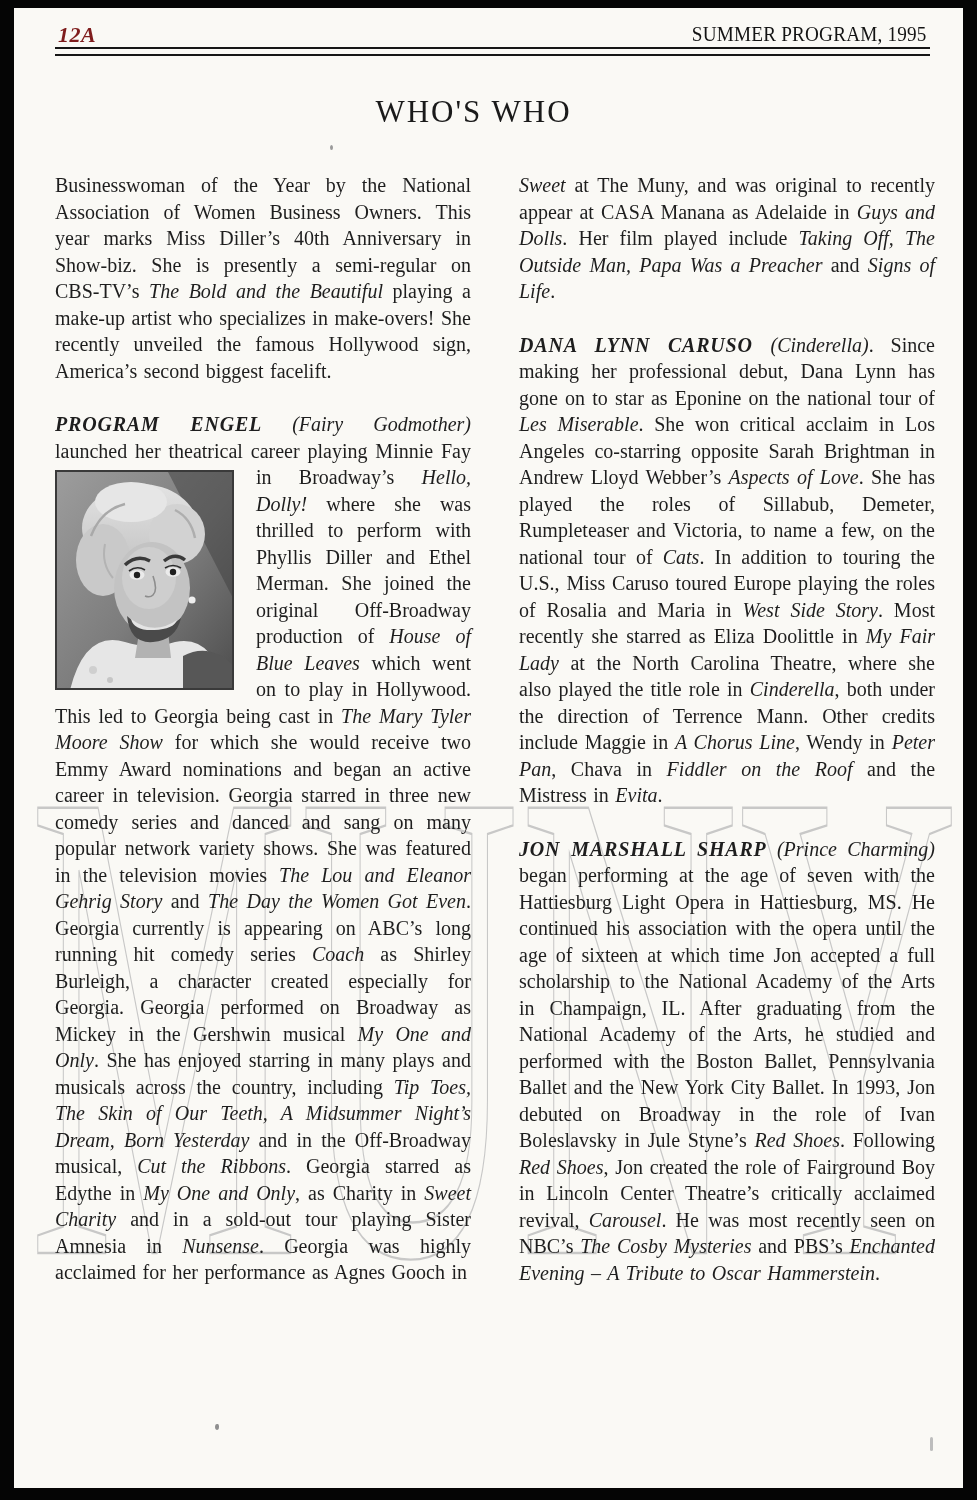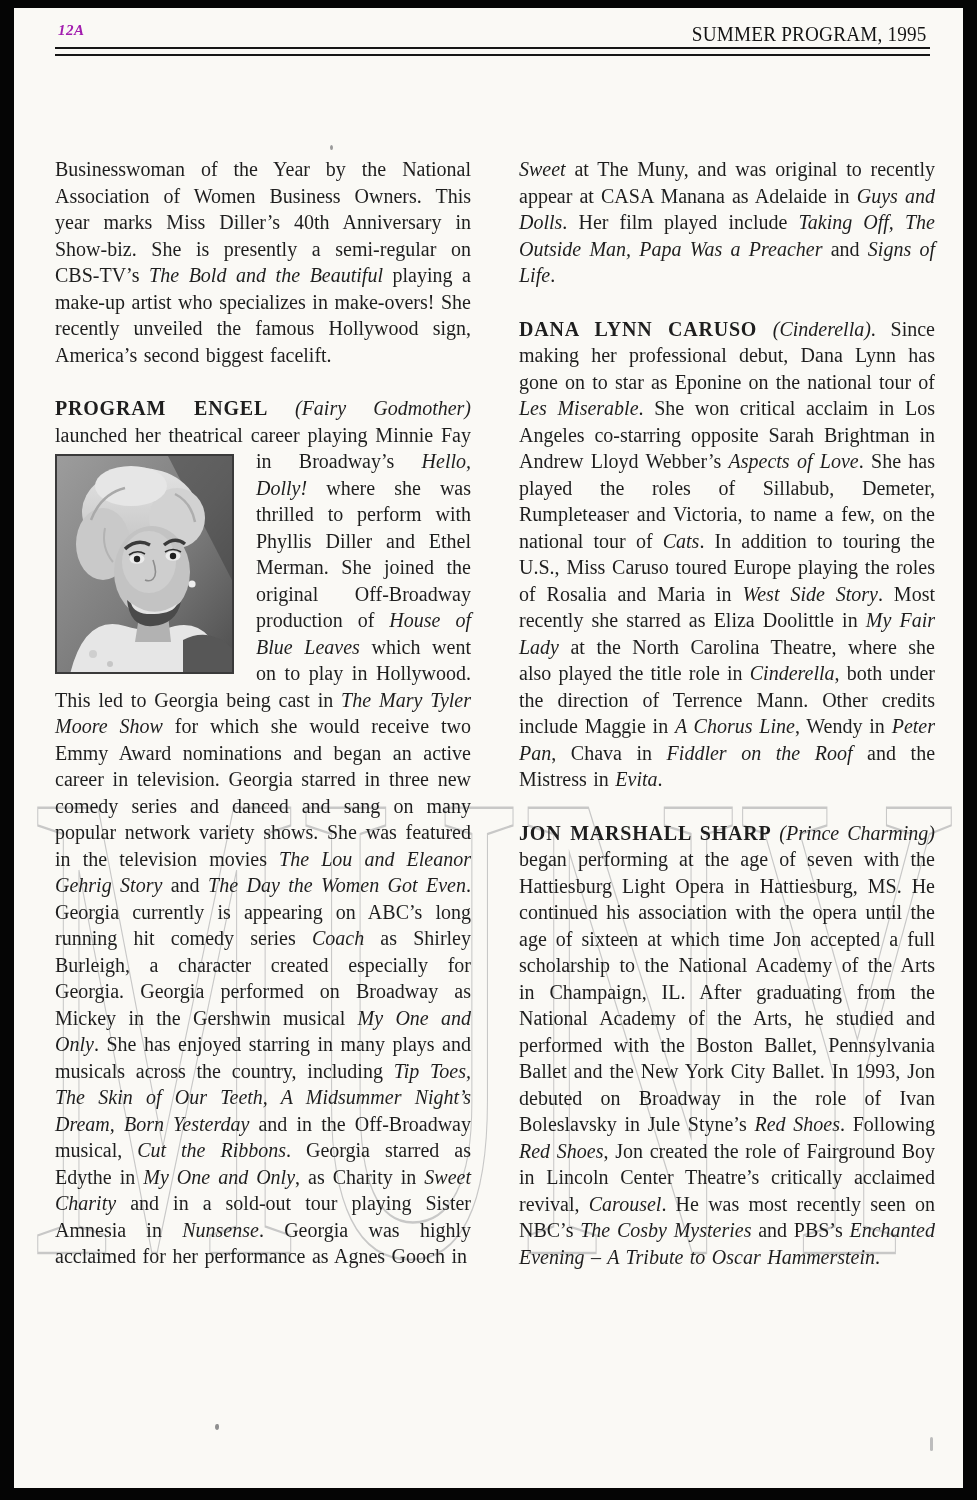--- a/index.html
+++ b/index.html
@@ -8,21 +8,21 @@
 
   .page { position:relative; width:977px; height:1500px; background:#050505; overflow:hidden; }
   .surface {
     position:absolute; left:14px; top:8px; right:14px; bottom:12px;
     background:#faf9f5; overflow:hidden;
   }
 
   
   .header-left {
     position:absolute; left:44px; top:14px;
-    font-size:15px; font-weight:bold; font-style:italic; color:#a21caf; letter-spacing:0.5px;
+    font-size:22px; font-weight:bold; font-style:italic; color:#7f1d1d; letter-spacing:0.5px;
   }
   .header-right {
     position:absolute; right:36px; top:15px;
     font-size:20px; color:#141414; letter-spacing:0.2px; transform:scaleX(0.96); transform-origin:right;
   }
   .double-rule {
     position:absolute; left:41px; top:39px; width:875px; height:9px;
     border-top:2.5px solid #161616; border-bottom:2.5px solid #161616;
   }
   .page-title {
@@ -32,29 +32,29 @@
 
   
   .watermark { position:absolute; left:8px; top:545px; width:945px; height:790px; pointer-events:none; }
   .watermark text {
     font-family:"Liberation Serif","DejaVu Serif",serif;
     fill:none; stroke:#c0c0c0; stroke-width:2.4px; opacity:0.85;
   }
 
   
   .columns {
-    position:absolute; left:41px; top:148px; width:880px;
+    position:absolute; left:41px; top:164px; width:880px;
     display:flex; gap:48px; z-index:2;
   }
   .col { flex:1 1 0; min-width:0; }
   p.block {
     font-size:20px; line-height:26.5px; color:#1e1e1e;
     text-align:justify; word-spacing:1.5px; margin:0 0 27px 0;
   }
-  .rt-b { font-weight:bold; letter-spacing:0.8px; }
+  .rt-b { font-weight:bold; letter-spacing:0.8px;font-style:italic; }
   .rt-i { font-style:italic; }
 
   
   .photo-float {
     float:left; width:179px; height:220px; margin:6px 22px 4px 0; display:block;
   }
   .photo-float svg { display:block; width:179px; height:220px; }
 
   
   .artifact { position:absolute; z-index:3; }
@@ -70,20 +70,21 @@
 
     <div class="watermark">
       <svg width="945" height="790" viewBox="0 0 945 790">
         <text x="472" y="700" text-anchor="middle" font-size="680" textLength="930" lengthAdjust="spacingAndGlyphs">MUNY</text>
       </svg>
     </div>
 
     <div class="header-left">12A</div>
     <div class="header-right">SUMMER PROGRAM, 1995</div>
     <div class="double-rule"></div>
+    <h1 class="page-title">WHO'S WHO</h1>
 
     <div class="columns">
       <div class="col">
         <p class="block"><span>Businesswoman of the Year by the National Association of Women Business Owners. This year marks Miss Diller’s 40th Anniversary in Show-biz. She is presently a semi-regular on CBS-TV’s </span><span class="rt-i">The Bold and the Beautiful</span><span> playing a make-up artist who specializes in make-overs! She recently unveiled the famous Hollywood sign, America’s second biggest facelift.</span></p>
         <p class="block"><span class="rt-b">PROGRAM ENGEL </span><span class="rt-i">(Fairy Godmother)</span><span> launched her theatrical career playing </span>
   <span class="photo-float">
     <svg viewBox="0 0 179 220" aria-hidden="true">
       <defs>
         <linearGradient id="pbg" x1="0" y1="0" x2="1" y2="1">
           <stop offset="0" stop-color="#9d9d9d"></stop>

